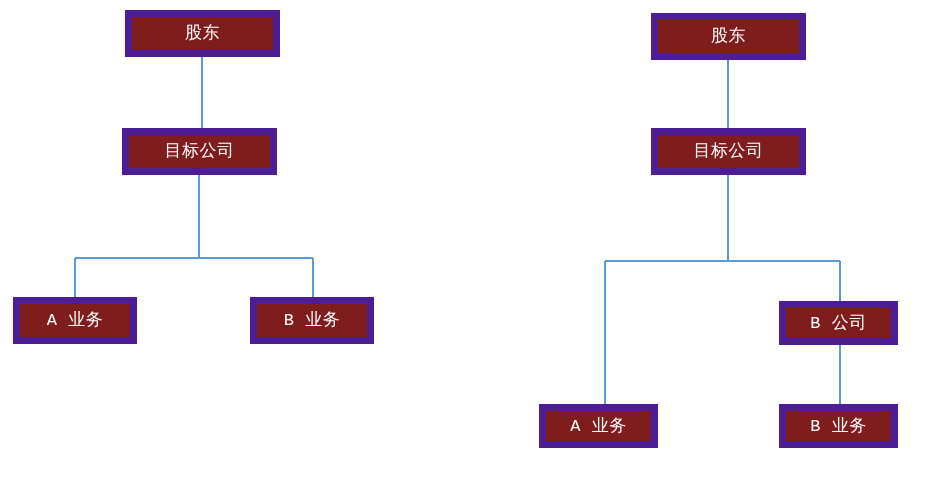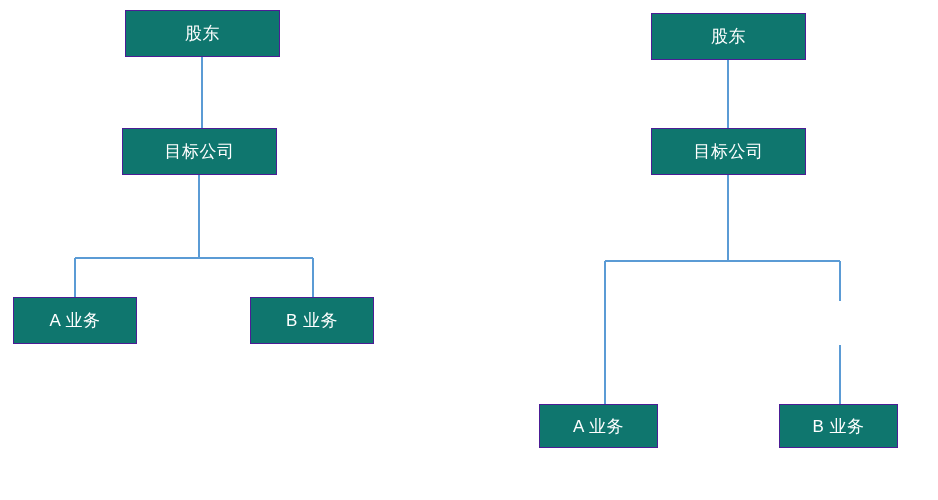--- a/index.html
+++ b/index.html
@@ -19,32 +19,33 @@
     position: absolute;
     left: 0;
     top: 0;
     width: 938px;
     height: 500px;
     pointer-events: none;
   }
   .node {
     position: absolute;
     box-sizing: border-box;
-    background: #0f766e;
-    border: 1px solid #4c1d95;
+    background: #7f1d1d;
+    border: 7px solid #4c1d95;
     color: #ffffff;
     display: flex;
     align-items: center;
     justify-content: center;
     font-size: 17px;
     font-weight: 400;
     letter-spacing: 0.5px;
     line-height: 1;
     white-space: nowrap;
     user-select: none;
+    font-family: Liberation Mono, monospace;
   }
   
   #n-l-shareholder { left: 125px; top: 10px;  width: 155px; height: 47px; }
   #n-l-target      { left: 122px; top: 128px; width: 155px; height: 47px; }
   #n-l-a           { left: 13px;  top: 297px; width: 124px; height: 47px; }
   #n-l-b           { left: 250px; top: 297px; width: 124px; height: 47px; }
   
   #n-r-shareholder { left: 651px; top: 13px;  width: 155px; height: 47px; }
   #n-r-target      { left: 651px; top: 128px; width: 155px; height: 47px; }
   #n-r-bcompany    { left: 779px; top: 301px; width: 119px; height: 44px; }
@@ -88,18 +89,19 @@
   <div class="node" id="n-l-target">目标公司</div>
 
   <div class="node" id="n-l-a">A 业务</div>
 
   <div class="node" id="n-l-b">B 业务</div>
 
   <div class="node" id="n-r-shareholder">股东</div>
 
   <div class="node" id="n-r-target">目标公司</div>
 
+  <div class="node" id="n-r-bcompany">B 公司</div>
 
   <div class="node" id="n-r-a">A 业务</div>
 
   <div class="node" id="n-r-b">B 业务</div>
 
 </div>
 
 </body></html>

